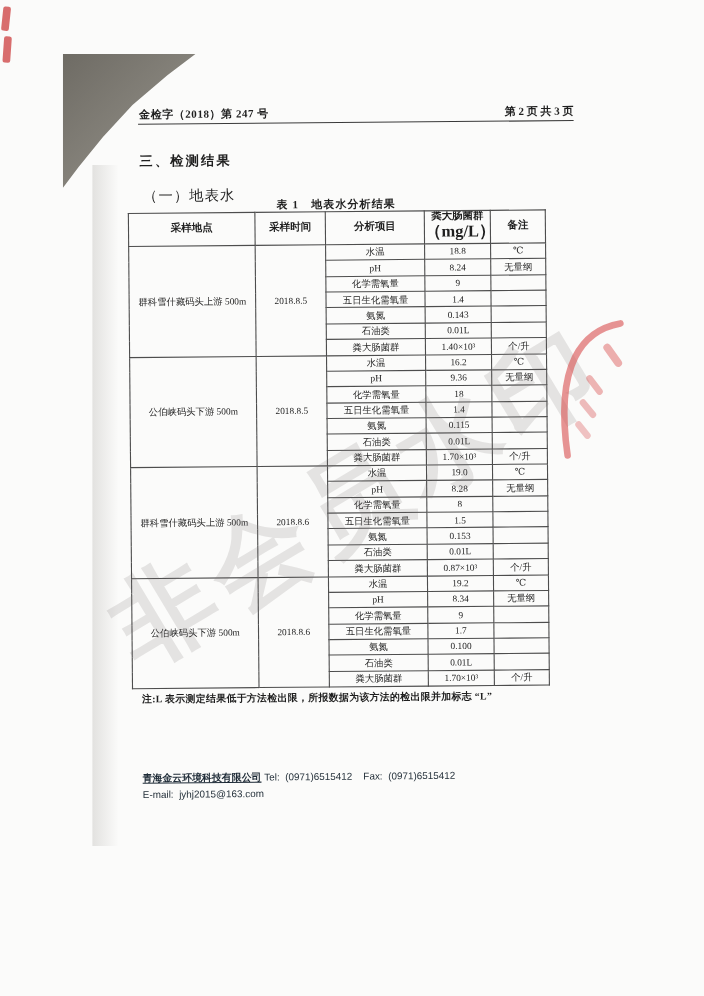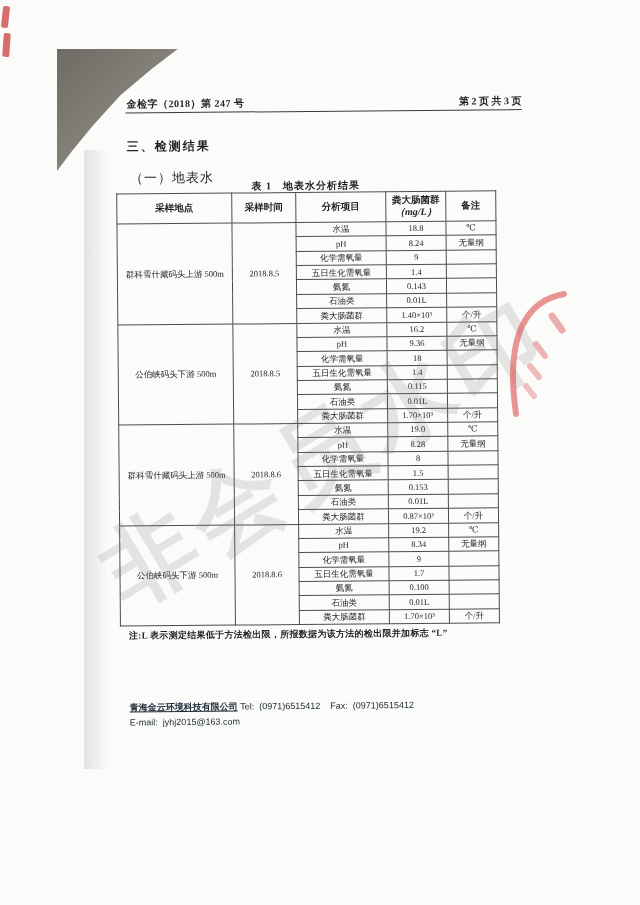--- a/index.html
+++ b/index.html
@@ -33,21 +33,21 @@
 
   table.results { position:absolute; left:118px; top:192px; width:379px;
     border-collapse:collapse; table-layout:fixed; border:1.5px solid #3c3c3c; }
   table.results th, table.results td { border:1px solid #4d4d4d; text-align:center;
     vertical-align:middle; overflow:hidden; white-space:nowrap; padding:0; }
   table.results thead th { height:30px; font-size:9.5px; font-weight:bold; line-height:1.15; }
   table.results tbody tr { height:14.36px; }
   table.results tbody td { font-size:8.5px; line-height:1; }
   td.loc  { font-size:8.5px; }
   td.date { font-size:8.5px; }
-  .unit-line { display:block; font-size:10px;font-style:italic; }
+  .unit-line { display:block; font-size:15px; }
 
   .footnote { position:absolute; left:127px; top:628px; font-size:9px; font-weight:600; letter-spacing:.3px; }
 
   .footer { position:absolute; left:127px; top:700px; font-size:9px;
     font-family:"Liberation Sans","DejaVu Sans",sans-serif; color:#24303a; }
   .footer .company { font-family:"Liberation Serif","DejaVu Serif",serif; font-weight:bold;
     text-decoration:underline; color:#1d2a36;margin-top:22px; }
   .footer .line2 { margin-top:3px; }
 
   .page-number { position:absolute; left:288px; top:838px; width:60px; font-size:12px; color:#333; }

